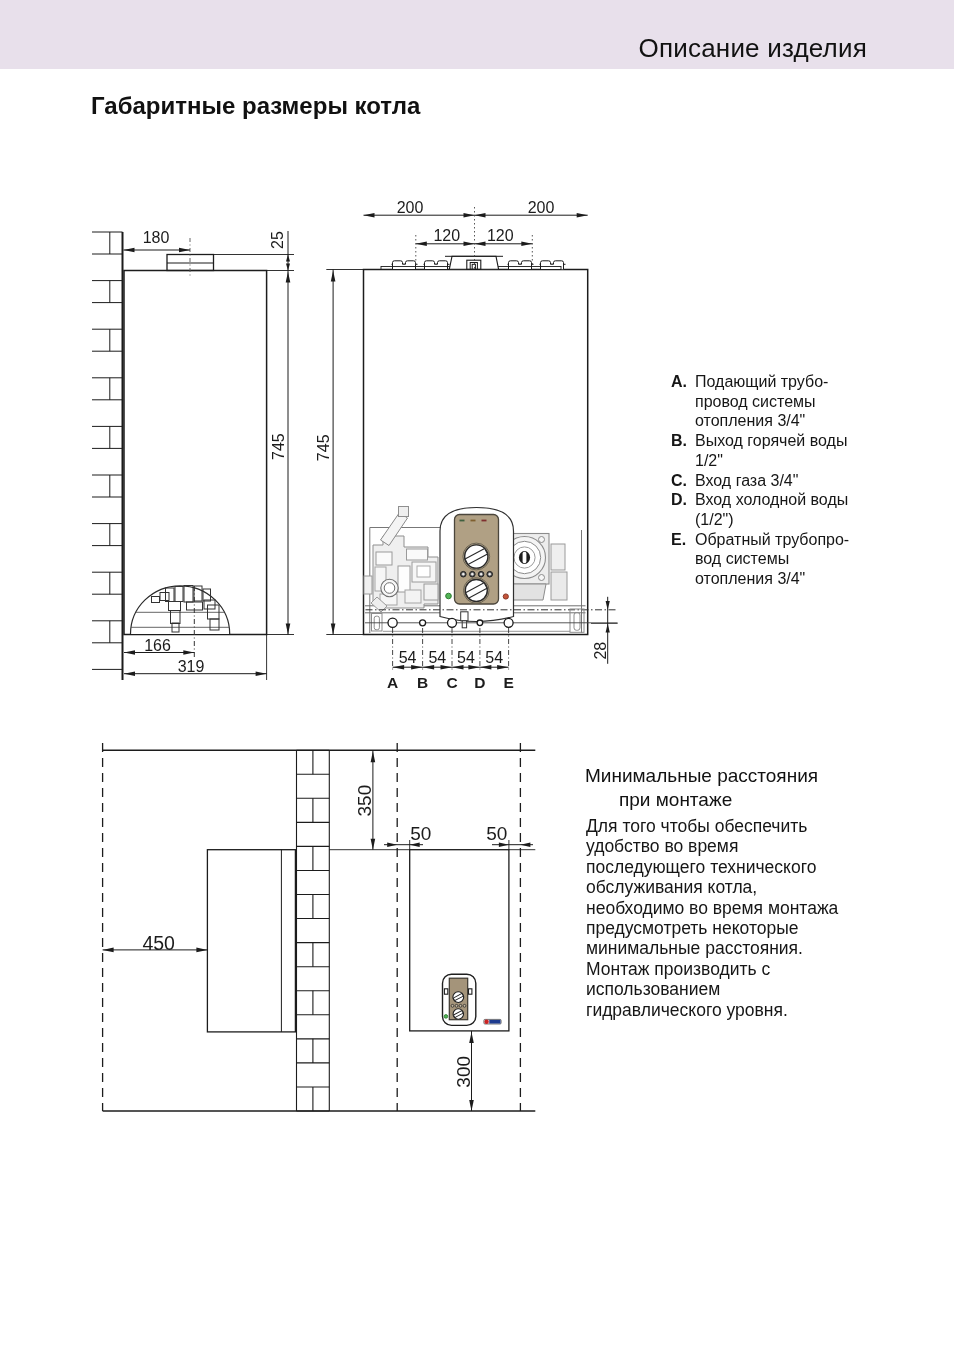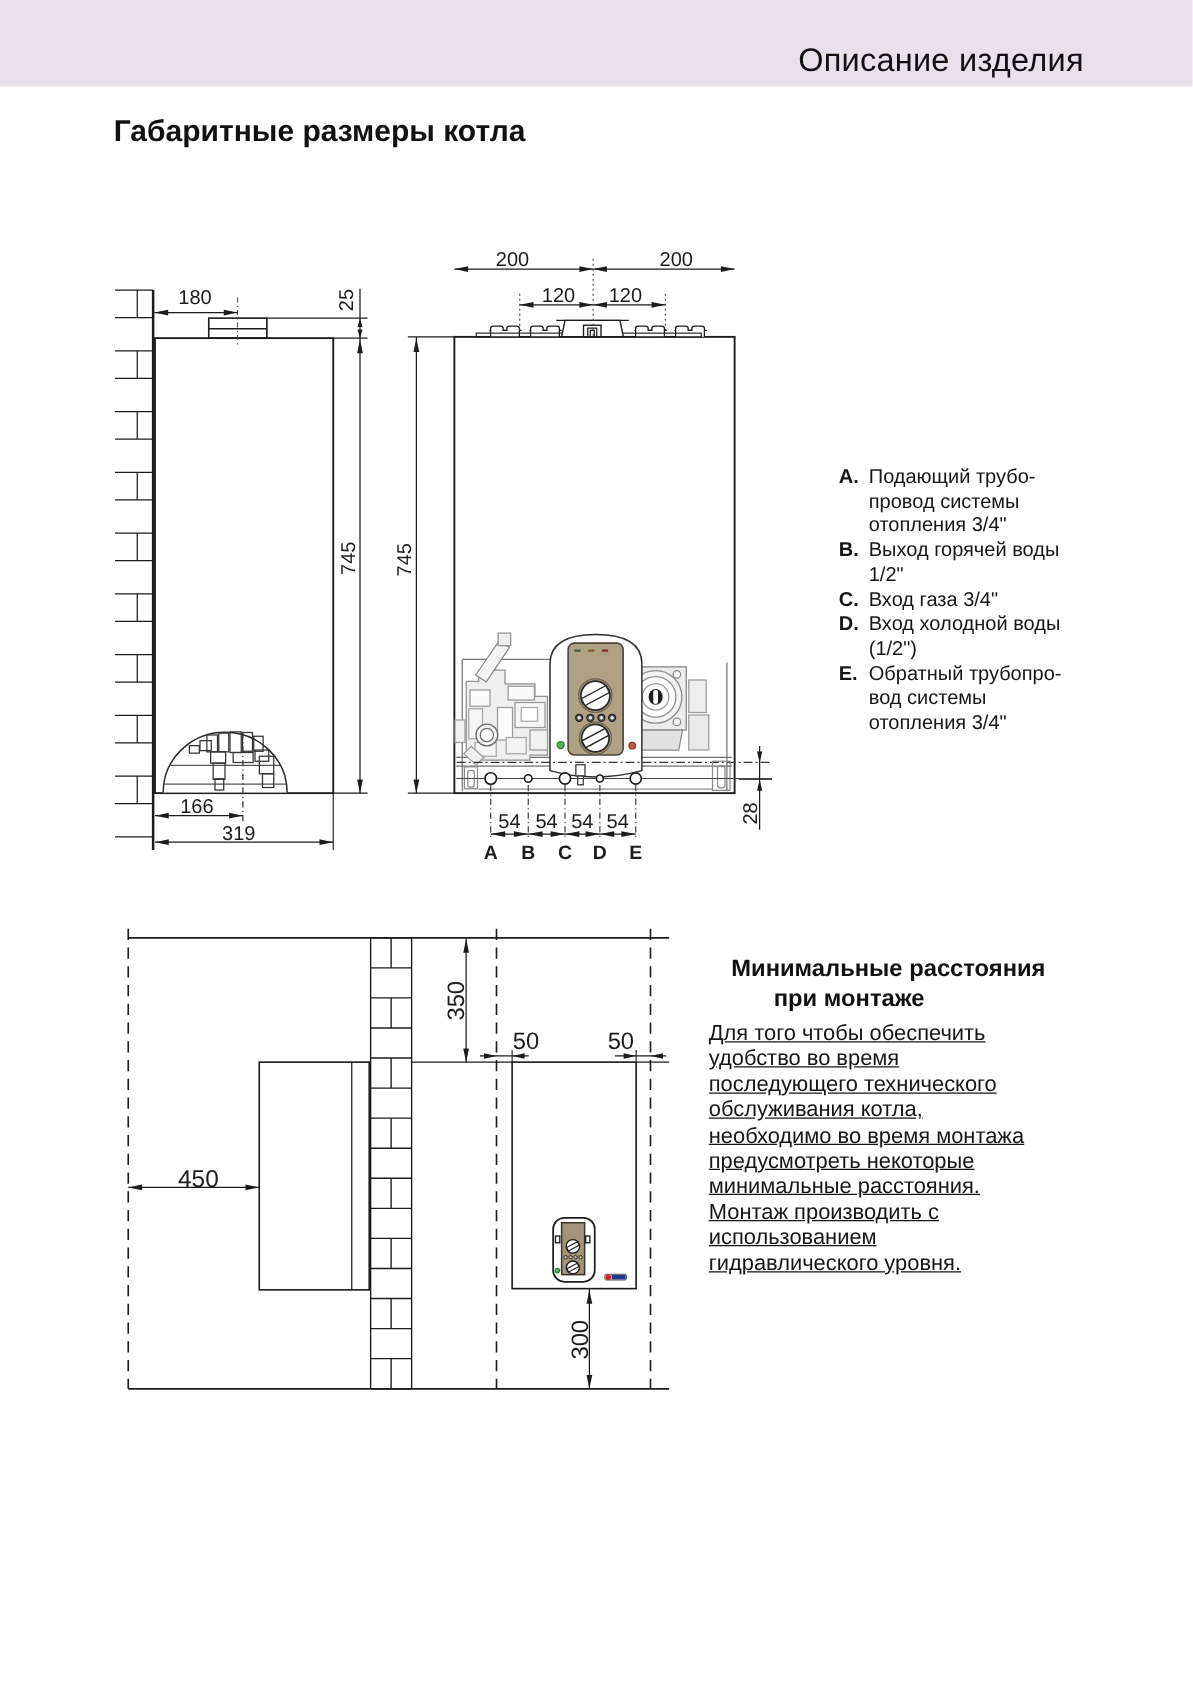--- a/index.html
+++ b/index.html
@@ -7,24 +7,24 @@
        font-family:"Liberation Sans",sans-serif;overflow:hidden;}
   .band{position:absolute;left:0;top:0;width:954px;height:69px;background:#e8e0eb;}
   .band span{position:absolute;right:87px;top:48px;transform:translateY(-50%);
        font-size:26px;font-weight:normal;color:#111;letter-spacing:0.2px;}
   .h1{position:absolute;left:91px;top:92px;font-size:24px;font-weight:bold;color:#111;}
   .list{position:absolute;left:671px;top:372px;width:210px;font-size:16px;
        line-height:19.7px;color:#161616;}
   .list .row{position:relative;padding-left:24px;}
   .list b{position:absolute;left:0;top:0;}
   .h2{position:absolute;left:585px;top:764px;width:270px;font-size:19px;
-       font-weight:bold;color:#111;line-height:24px;}
+       font-weight:normal;color:#111;line-height:24px;}
   .h2 .l2{margin-left:34px;}
-  .body{position:absolute;left:567px;top:816px;width:290px;font-size:17.5px;
-       line-height:20.4px;color:#161616;text-decoration:underline;}
+  .body{position:absolute;left:586px;top:816px;width:290px;font-size:17.5px;
+       line-height:20.4px;color:#161616;}
 </style></head>
 <body>
 <div class="band">
     <span>Описание изделия</span>
   </div>
 <div class="h1">Габаритные размеры котла</div>
 <svg style="position:absolute;left:85px;top:185px" width="545" height="515" viewBox="85 185 545 515">
     <line x1="92" y1="232.0" x2="122.5" y2="232.0" stroke="#1c1c1c" stroke-width="1.0" stroke-linecap="butt"></line>
     <line x1="92" y1="254.0" x2="122.5" y2="254.0" stroke="#1c1c1c" stroke-width="1.0" stroke-linecap="butt"></line>
     <line x1="92" y1="280.6" x2="122.5" y2="280.6" stroke="#1c1c1c" stroke-width="1.0" stroke-linecap="butt"></line>

